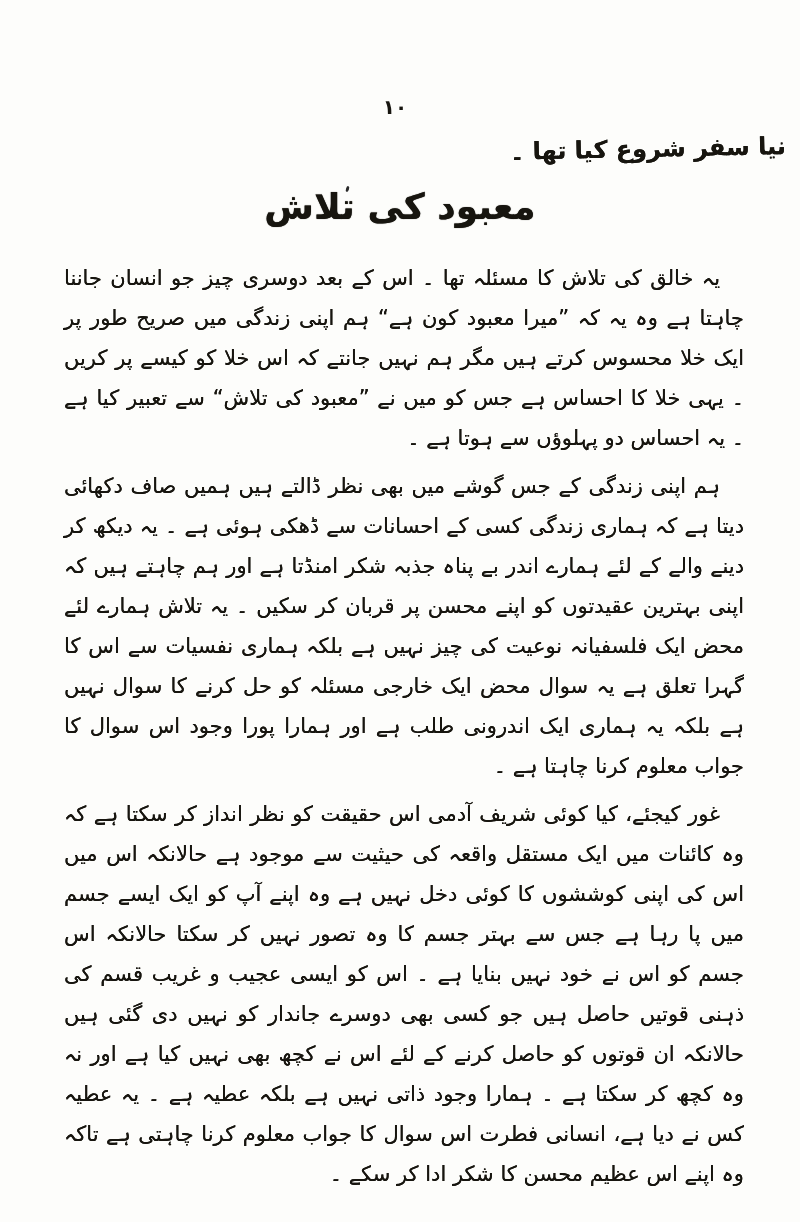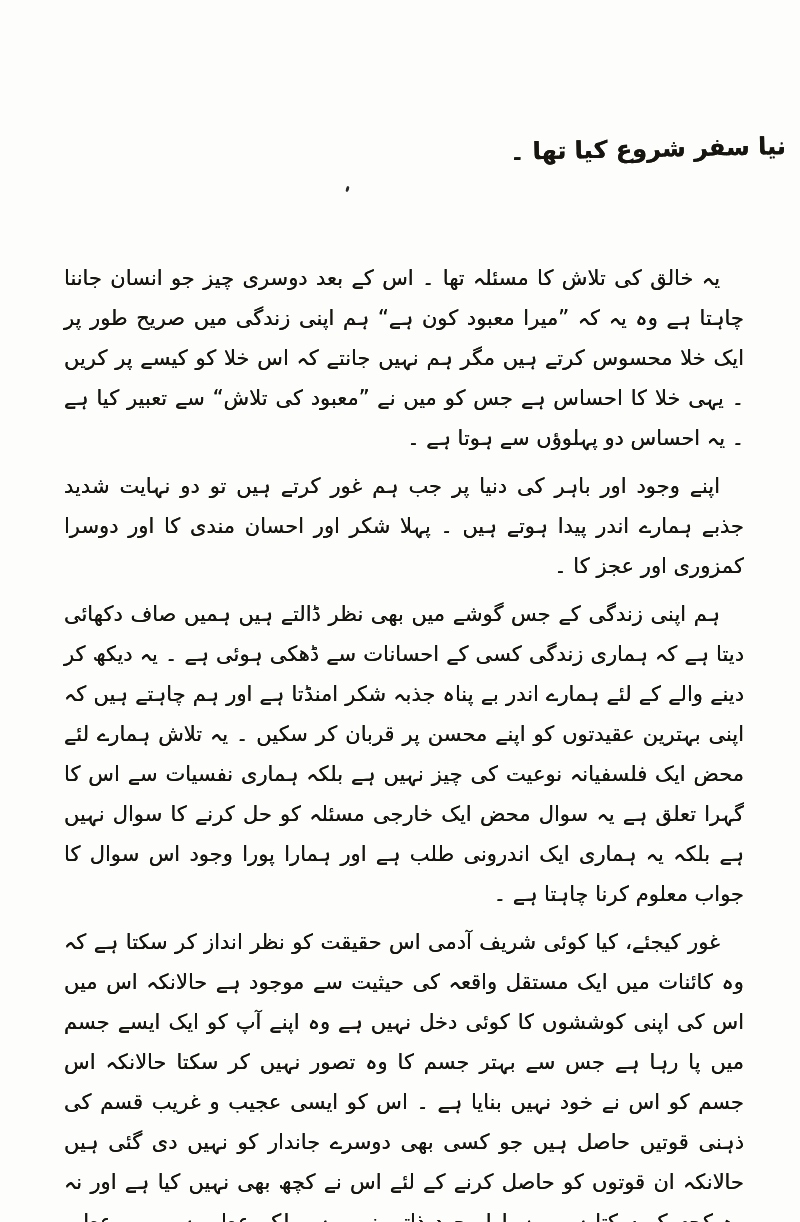--- a/index.html
+++ b/index.html
@@ -70,27 +70,28 @@
     background: #2a2a2a;
     border-radius: 50%;
   }
   .speck-1 { left: 346px; top: 186px; width: 3px; height: 6px; transform: rotate(18deg); }
 </style>
 </head>
 <body>
 
 <div class="page" dir="rtl">
 
+  <div class="page-number">۱۰</div>
 
   <div class="leading-line">نیا سفر شروع کیا تھا ۔</div>
 
+  <h1 class="heading">معبود کی تلاش</h1>
 
   <div class="body-text">
     <p>یہ خالق کی تلاش کا مسئلہ تھا ۔ اس کے بعد دوسری چیز جو انسان جاننا چاہتا ہے وہ یہ کہ ”میرا معبود کون ہے“ ہم اپنی زندگی میں صریح طور پر ایک خلا محسوس کرتے ہیں مگر ہم نہیں جانتے کہ اس خلا کو کیسے پر کریں ۔ یہی خلا کا احساس ہے جس کو میں نے ”معبود کی تلاش“ سے تعبیر کیا ہے ۔ یہ احساس دو پہلوؤں سے ہوتا ہے ۔</p>
-    <p>اپنے وجود اور باہر کی دنیا پر جب ہم غور کرتے ہیں تو دو نہایت شدید جذبے ہمارے اندر پیدا ہوتے ہیں ۔ پہلا شکر اور احسان مندی کا اور دوسرا کمزوری اور عجز کا ۔</p>
     <p>ہم اپنی زندگی کے جس گوشے میں بھی نظر ڈالتے ہیں ہمیں صاف دکھائی دیتا ہے کہ ہماری زندگی کسی کے احسانات سے ڈھکی ہوئی ہے ۔ یہ دیکھ کر دینے والے کے لئے ہمارے اندر بے پناہ جذبہ شکر امنڈتا ہے اور ہم چاہتے ہیں کہ اپنی بہترین عقیدتوں کو اپنے محسن پر قربان کر سکیں ۔ یہ تلاش ہمارے لئے محض ایک فلسفیانہ نوعیت کی چیز نہیں ہے بلکہ ہماری نفسیات سے اس کا گہرا تعلق ہے یہ سوال محض ایک خارجی مسئلہ کو حل کرنے کا سوال نہیں ہے بلکہ یہ ہماری ایک اندرونی طلب ہے اور ہمارا پورا وجود اس سوال کا جواب معلوم کرنا چاہتا ہے ۔</p>
     <p>غور کیجئے، کیا کوئی شریف آدمی اس حقیقت کو نظر انداز کر سکتا ہے کہ وہ کائنات میں ایک مستقل واقعہ کی حیثیت سے موجود ہے حالانکہ اس میں اس کی اپنی کوششوں کا کوئی دخل نہیں ہے وہ اپنے آپ کو ایک ایسے جسم میں پا رہا ہے جس سے بہتر جسم کا وہ تصور نہیں کر سکتا حالانکہ اس جسم کو اس نے خود نہیں بنایا ہے ۔ اس کو ایسی عجیب و غریب قسم کی ذہنی قوتیں حاصل ہیں جو کسی بھی دوسرے جاندار کو نہیں دی گئی ہیں حالانکہ ان قوتوں کو حاصل کرنے کے لئے اس نے کچھ بھی نہیں کیا ہے اور نہ وہ کچھ کر سکتا ہے ۔ ہمارا وجود ذاتی نہیں ہے بلکہ عطیہ ہے ۔ یہ عطیہ کس نے دیا ہے، انسانی فطرت اس سوال کا جواب معلوم کرنا چاہتی ہے تاکہ وہ اپنے اس عظیم محسن کا شکر ادا کر سکے ۔</p>
 
   </div>
 
   <span class="speck speck-1"></span>
 
 </div>
 
 </body></html>

